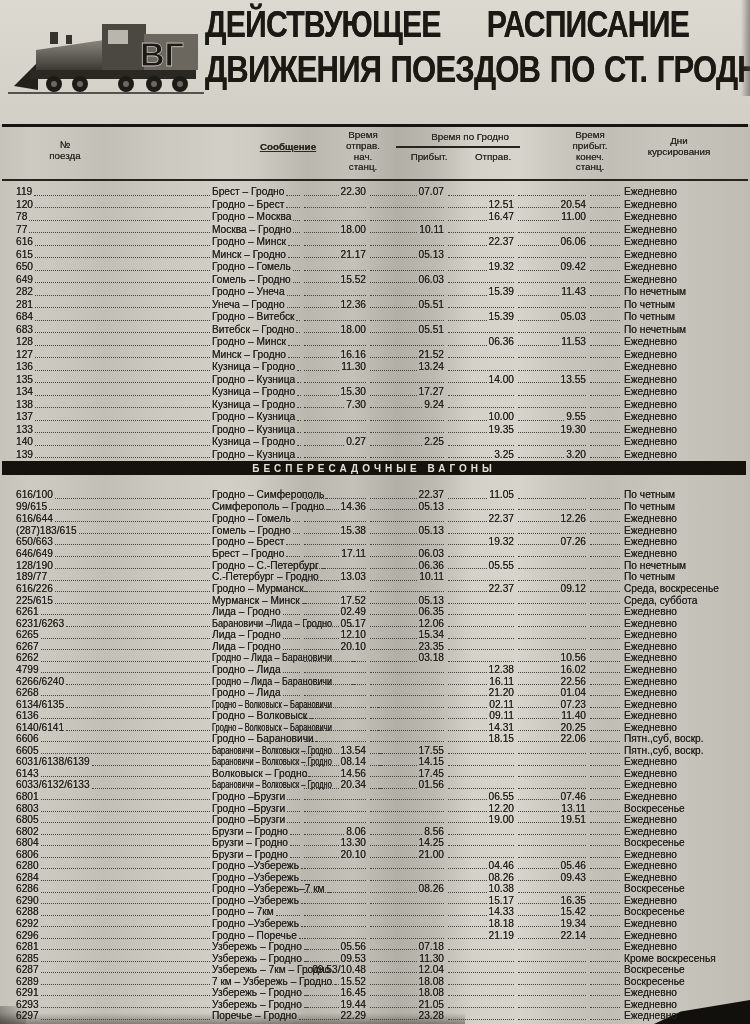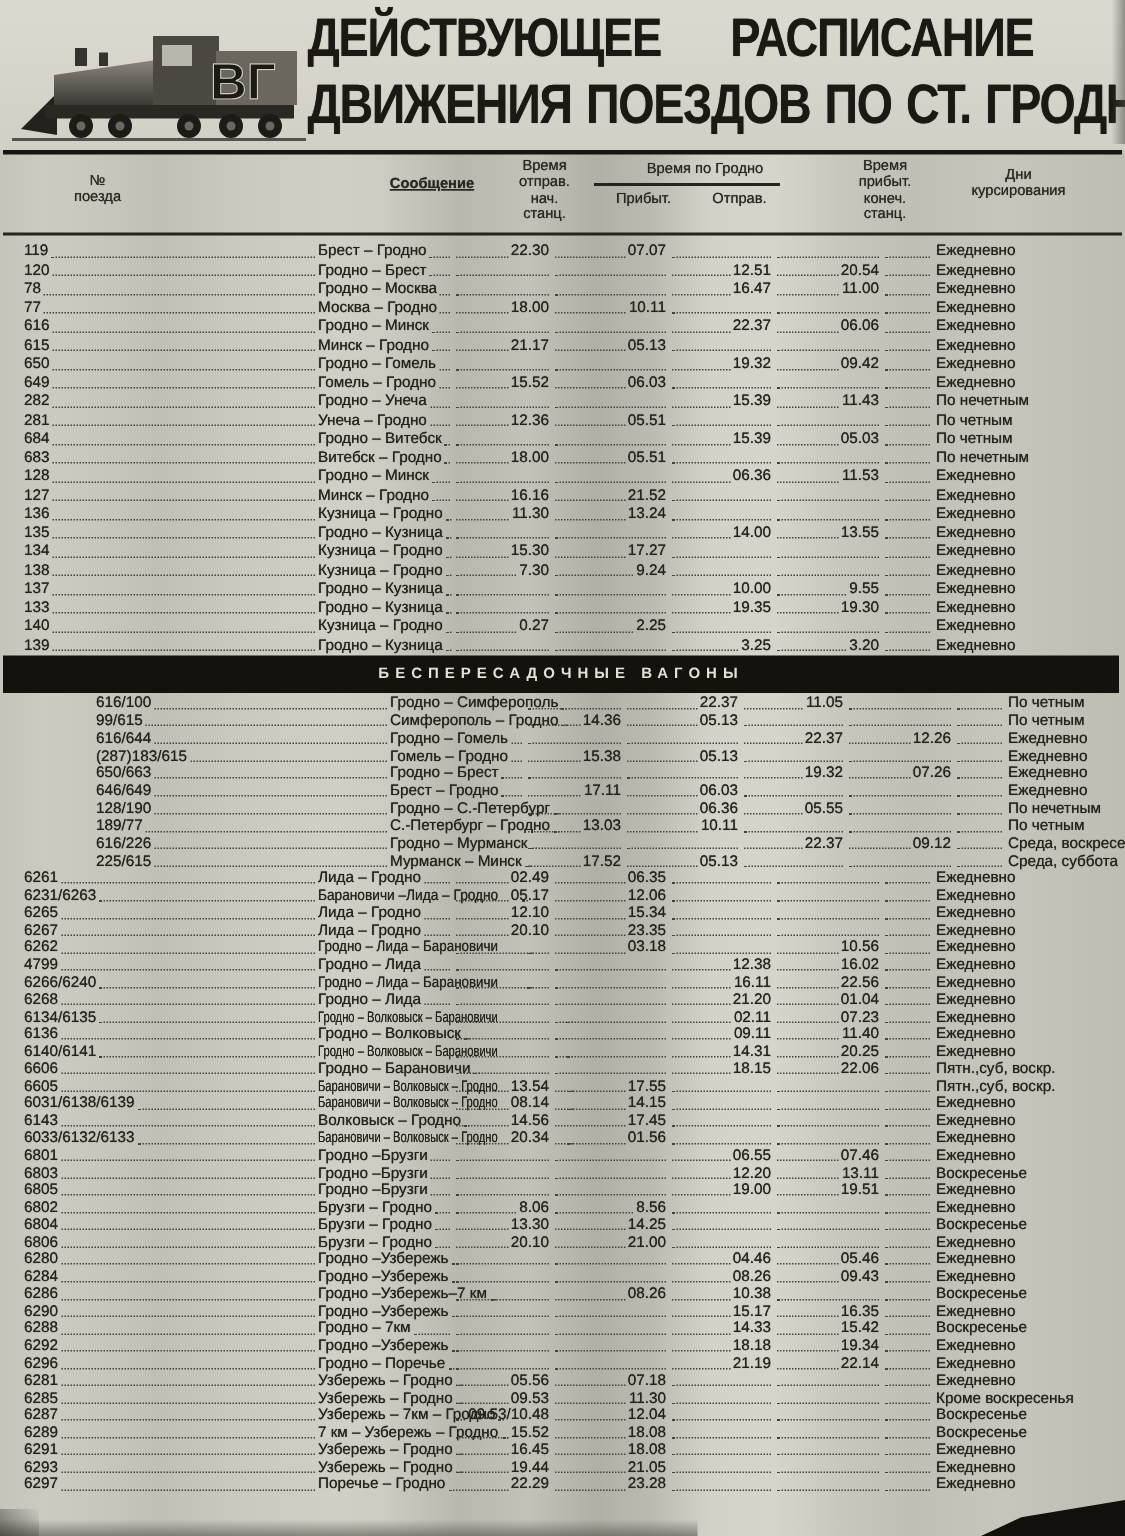--- a/index.html
+++ b/index.html
@@ -4,21 +4,21 @@
 <style>
   html,body{margin:0;padding:0;}
   .page{position:relative;width:750px;height:1024px;overflow:hidden;
     font-family:"Liberation Sans","DejaVu Sans",sans-serif;color:#24221e;
     background:
       linear-gradient(90deg,#c6c3bb 0%,#cdcac2 4%,#c9c6be 9%,#c2bfb7 14%,#cbc8c0 21%,
       #d2cfc7 30%,#cecbc3 34%,#bab7af 41%,#c4c1b9 47%,#b2afa7 53%,#bdbab2 58%,
       #d4d1c9 63%,#d7d4cc 69%,#c9c6be 75%,#c1beb6 81%,#c8c5bd 89%,#bfbcb4 100%);
     text-shadow:0 0 .5px rgba(32,30,26,.85);}
   
-  .masthead{position:relative;height:100px;background:linear-gradient(180deg,#dcd9d1,#d2cfc7);}
+  .masthead{position:relative;height:124px;background:linear-gradient(180deg,#dcd9d1,#d2cfc7);}
   .logo{position:absolute;left:8px;top:6px;width:196px;height:100px;}
   .titles{position:absolute;left:205px;right:4px;top:6px;}
   .tline{font-weight:bold;color:#1b1914;letter-spacing:-1px;line-height:1.06;
     transform:scaleX(.84);transform-origin:left top;white-space:nowrap;}
   .tline1{font-size:36px;word-spacing:46px;}
   .tline2{font-size:37px;word-spacing:2px;margin-top:6px;}
   .rule-thick{height:3px;background:#171511;margin:0 2px;}
   .rule-thin{height:2px;background:#26241f;margin:0 2px;}
   
   .colhead{position:relative;height:52px;font-size:9.8px;line-height:1.1;color:#2a2822;}
@@ -30,33 +30,33 @@
   .ch-grodno-rule{position:absolute;left:396px;top:19px;width:124px;height:1.5px;background:#26241f;}
   .ch-arr{left:398px;top:25px;width:62px;}
   .ch-dep{left:462px;top:25px;width:62px;}
   .ch-arr-dest{left:548px;top:3px;width:84px;}
   .ch-days{left:622px;top:9px;width:114px;}
   
   .rows{padding-top:4px;}
   .row{display:grid;grid-template-columns:212px 90px 66px 78px 70px 72px 1fr;
     align-items:end;font-size:10.2px;line-height:1;}
   .s0 .row, .row.s0{height:12.5px;}
-  .row.s1{height:11.7px;padding-left:48px;}
+  .row.s1{height:11.7px;}
   .row.s2{height:11.55px;}
   .c{display:flex;min-width:0;align-items:flex-end;}
   .c .t{white-space:nowrap;z-index:2;}
   .c.num{padding-left:16px;}
   .c.route{overflow:visible;}
   .c.t1 .t,.c.t2 .t,.c.t3 .t,.c.t4 .t{padding-right:2px;}
   .lead{flex:1 1 auto;min-width:4px;height:3px;border-bottom:1.6px dotted #45433e;
     margin:0 2px 2px 2px;align-self:flex-end;}
   .lead.fixed{flex:0 0 30px;}
   .c.days .t{padding-left:2px;}
   
-  .secbar{height:25px;margin:1px 4px 1px 2px;background:#14120d;color:#e3e0d8;
+  .secbar{height:14px;margin:1px 4px 14px 2px;background:#14120d;color:#e3e0d8;
     display:flex;align-items:center;justify-content:center;font-weight:bold;
     font-size:10px;letter-spacing:4px;text-shadow:none;white-space:nowrap;overflow:hidden;}
   
   .edge-topright{position:absolute;top:0;right:0;width:9px;height:96px;
     background:linear-gradient(to left,rgba(82,79,74,.55),rgba(82,79,74,0));}
   .edge-bottom{position:absolute;left:0;bottom:0;width:62%;height:11px;
     background:linear-gradient(to top,rgba(72,69,63,.55),rgba(72,69,63,0));}
   .corner-br{position:absolute;right:0;bottom:0;width:96px;height:26px;background:#12100c;
     clip-path:polygon(0 100%,28% 52%,100% 8%,100% 100%);}
   .corner-bl{position:absolute;left:0;bottom:0;width:26px;height:18px;

